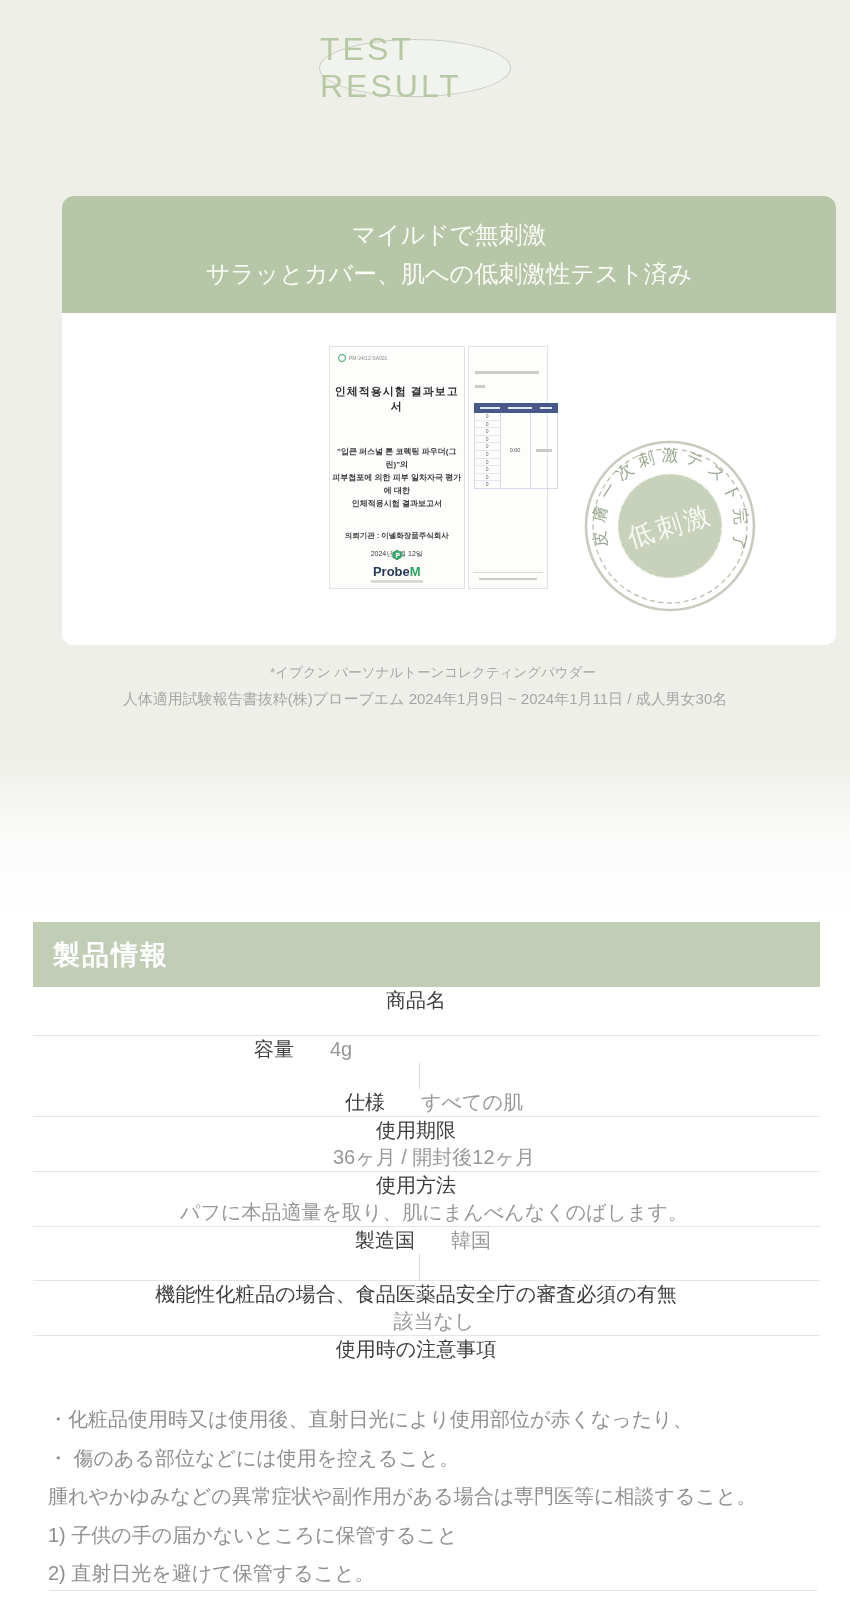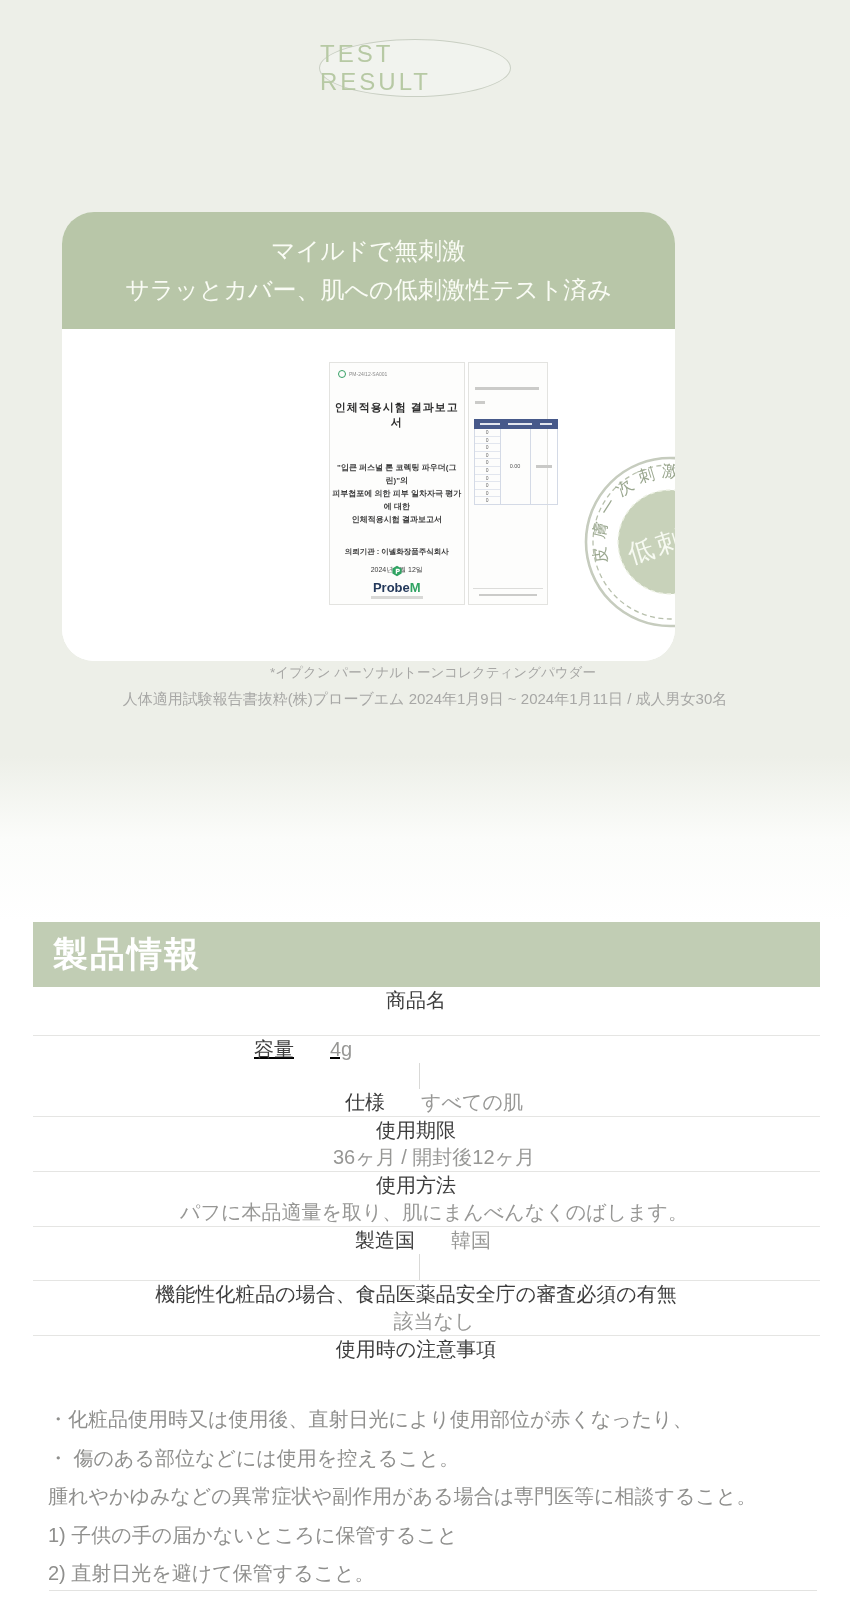--- a/index.html
+++ b/index.html
@@ -9,25 +9,25 @@
   }
   
   .hero{
     position:absolute;left:0;top:0;width:850px;height:922px;
     background:linear-gradient(180deg,#edefe8 0%,#edefe8 82%,#fbfcfa 91%,#ffffff 100%);
   }
   .oval-badge{
     position:absolute;left:319px;top:39px;width:190px;height:56px;
     border:1.5px solid #c9cfc3;border-radius:50%;
     display:flex;align-items:center;justify-content:center;
-    color:#b7c9a4;font-size:24px;letter-spacing:3px;background:rgba(255,255,255,.25);
+    color:#b7c9a4;font-size:32px;letter-spacing:3px;background:rgba(255,255,255,.25);
   }
   .test-card{
-    position:absolute;left:62px;top:212px;width:613px;height:449px;
-    background:#ffffff;border-radius:32px;overflow:hidden;
+    position:absolute;left:62px;top:196px;width:774px;height:449px;
+    background:#ffffff;border-radius:12px;overflow:hidden;
   }
   .card-header{
     height:117px;background:#b8c6a8;display:flex;flex-direction:column;
     justify-content:center;align-items:center;gap:7px;color:#fafcf5;font-size:24px;
   }
   .card-body{position:relative;height:332px;background:#ffffff;}
   
   .doc{position:absolute;left:225px;top:33px;width:261px;height:243px;display:flex;}
   .doc-left{
     position:relative;width:162px;height:100%;background:#fdfdfc;
@@ -70,28 +70,28 @@
   
   .stamp{position:absolute;left:519px;top:124px;width:178px;height:178px;}
   
   .disclaimer{position:absolute;left:0;top:664px;width:100%;text-align:center;color:#a7a7a5;}
   .disclaimer .l1{font-size:13.5px;margin-bottom:8px;padding-left:16px;}
   .disclaimer .l2{font-size:15px;}
   
   .product{position:absolute;left:33px;top:922px;width:787px;}
   .section-bar{height:65px;background:#c1cdb4;display:flex;align-items:center;
     padding-left:20px;box-sizing:border-box;}
-  .section-title{color:#ffffff;font-size:35px;font-weight:bold;letter-spacing:2px;}
+  .section-title{color:#ffffff;font-size:27px;font-weight:bold;letter-spacing:2px;}
   .irow{display:flex;align-items:center;min-height:49px;border-bottom:1px solid #e5e5e3;
     padding-left:15px;box-sizing:border-box;font-size:20px;flex-direction:column;}
   .irow.last{border-bottom:none;}
   .ilabel{color:#3d3d3d;margin-right:36px;white-space:nowrap;}
   .ivalue{color:#979795;white-space:nowrap;}
   .cell{display:flex;align-items:center;}
-  .cell.wide{width:360px;text-decoration:underline;}
+  .cell.wide{width:360px;}
   .cell.narrow{width:158px;}
   .vdiv{width:1px;height:26px;background:#d9d9d7;margin-right:30px;}
   .notes{padding:15px 0 0 15px;font-size:20px;color:#8f8f8d;line-height:38.5px;}
   .bottom-divider{position:absolute;left:49px;top:1590px;width:768px;height:1px;background:#e3e3e1;}
 </style>
 </head>
 <body>
 
 <div class="page">
 

